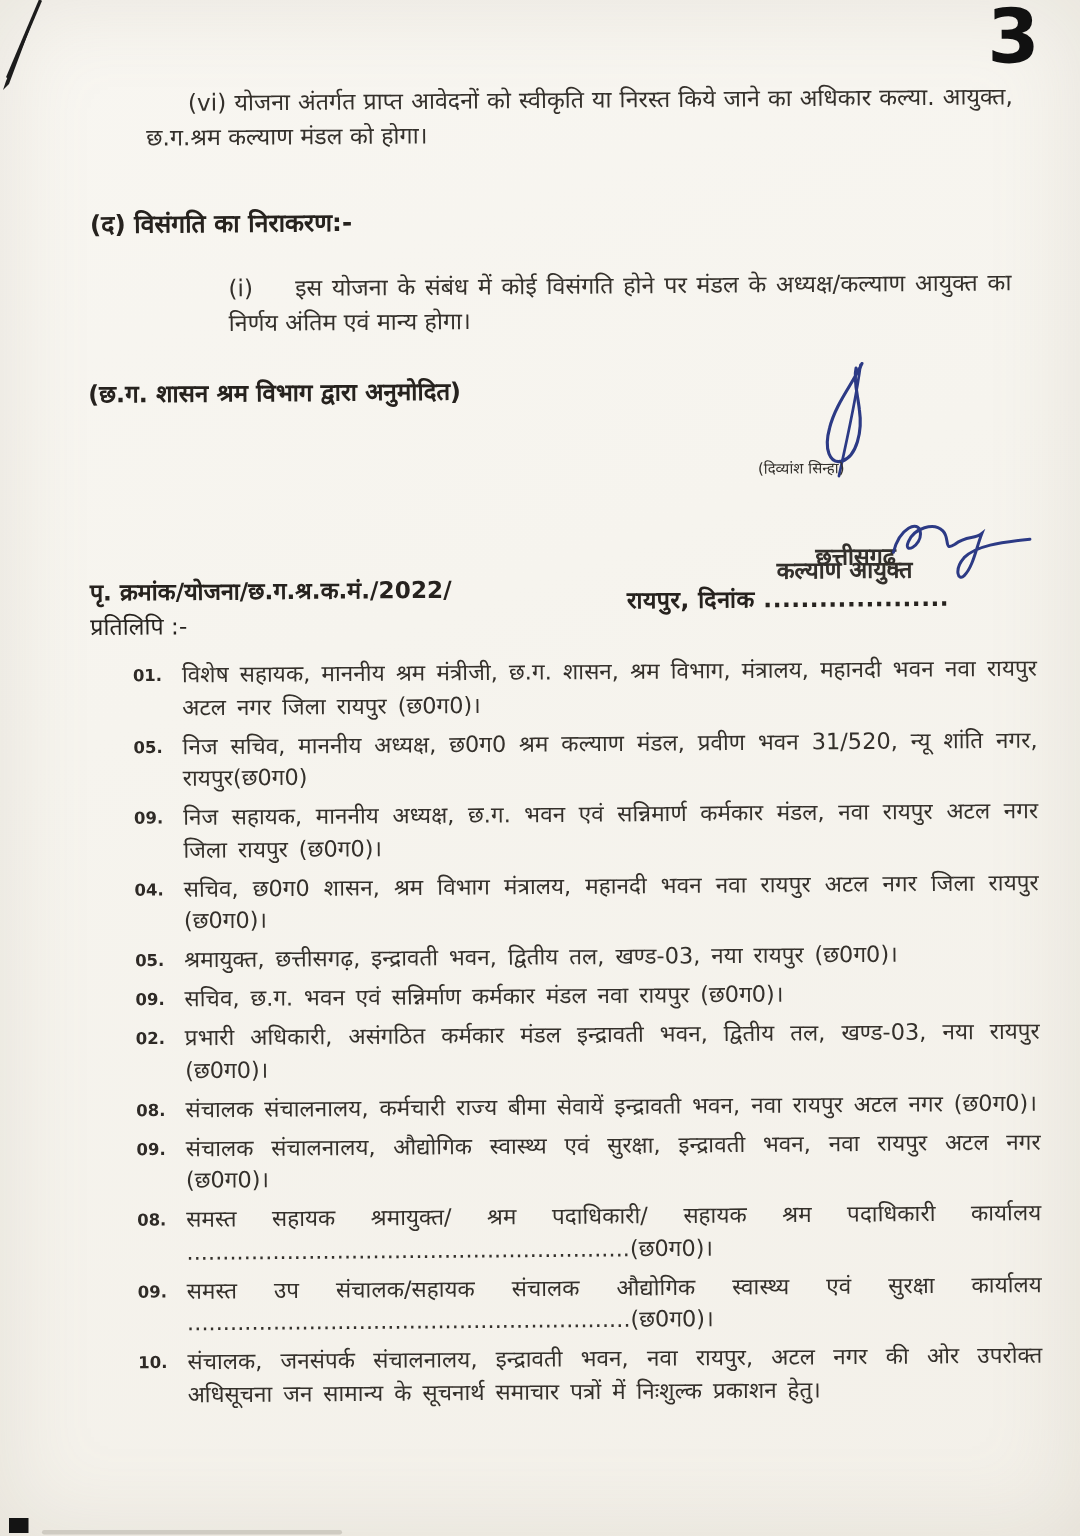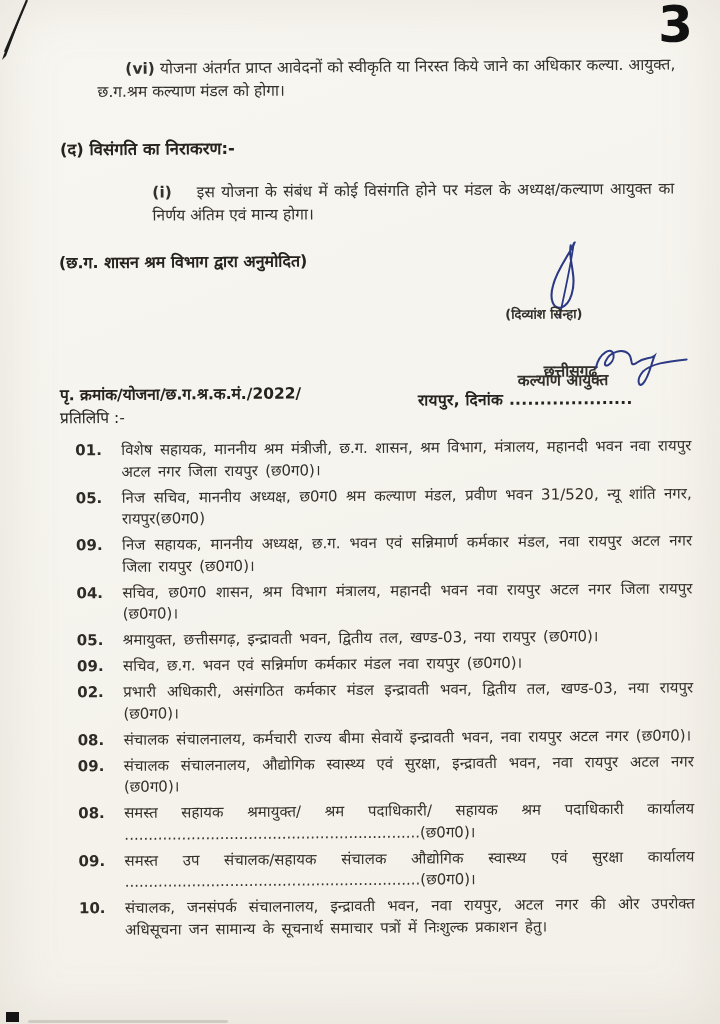--- a/index.html
+++ b/index.html
@@ -19,44 +19,44 @@
     transform:rotate(-0.45deg);
     transform-origin:50% 40%;
   }
   .pgnum{
     position:absolute;top:2px;right:24px;
     font-size:50px;font-weight:700;color:#111;
     font-family:"DejaVu Sans",sans-serif;line-height:1;
   }
   .corner-mark{position:absolute;left:0;top:0;}
   .clause{position:absolute;font-size:15.5px;line-height:23px;text-align:justify;color:#34302b;font-weight:500;}
-  .clause .marker{display:inline-block;min-width:38px;font-weight:700;}
+  .clause .marker{display:inline-block;min-width:38px;font-weight:400;}
   .clause-vi{top:56px;left:100px;width:578px;text-indent:14px;}
   .clause-i{top:180px;left:154px;width:522px;}
   .sec-head{
     position:absolute;top:135px;left:62px;
     font-size:16.5px;font-weight:700;color:#26221e;
   }
   .approval{
     position:absolute;top:249px;left:60px;
     font-size:16px;font-weight:700;color:#26221e;
   }
   .sig-block{position:absolute;top:240px;left:470px;width:230px;}
   .sig-scribble1{position:absolute;left:62px;top:3px;}
-  .sig-name{position:absolute;top:66px;left:36px;font-size:13px;font-weight:700;color:#33302c;}
+  .sig-name{position:absolute;top:66px;left:36px;font-size:10px;font-weight:400;color:#33302c;}
   .sig-desig{position:absolute;top:94px;left:48px;font-size:15.5px;font-weight:600;color:#33302c;margin-top:36px;}
   .sig-region{position:absolute;top:121px;left:74px;font-size:15.5px;font-weight:600;color:#33302c;}
   .sig-scribble2{position:absolute;left:123px;top:104px;}
   .ref-row{position:absolute;top:381px;left:60px;width:630px;}
   .ref-no{position:absolute;left:0;top:0;font-size:15.5px;font-weight:700;color:#26221e;white-space:nowrap;}
   .ref-date{position:absolute;left:358px;top:8px;font-size:15.5px;font-weight:700;color:#26221e;letter-spacing:.3px;white-space:nowrap;}
   .copy-label{position:absolute;left:0;top:23px;font-size:15.5px;font-weight:400;color:#26221e;}
   .dist{position:absolute;top:438px;left:75px;width:616px;}
   .dist-item{display:flex;margin-bottom:4.5px;}
-  .dist-num{flex:0 0 46px;font-size:15px;font-weight:600;color:#2e2a26;line-height:21.5px;}
+  .dist-num{flex:0 0 46px;font-size:11px;font-weight:600;color:#2e2a26;line-height:21.5px;text-align:center;}
   .dist-text{flex:1;font-size:15px;line-height:21.5px;text-align:justify;color:#34302b;font-weight:500;word-spacing:2.5px;}
   .bottom-chip{position:absolute;left:6px;top:1012px;width:13px;height:10px;background:#141414;}
   .bottom-smudge{position:absolute;left:28px;top:1020px;width:200px;height:3px;background:rgba(120,115,105,.25);border-radius:2px;}
   svg{display:block;}
 </style>
 </head>
 <body>
 
 <div class="page">
 

